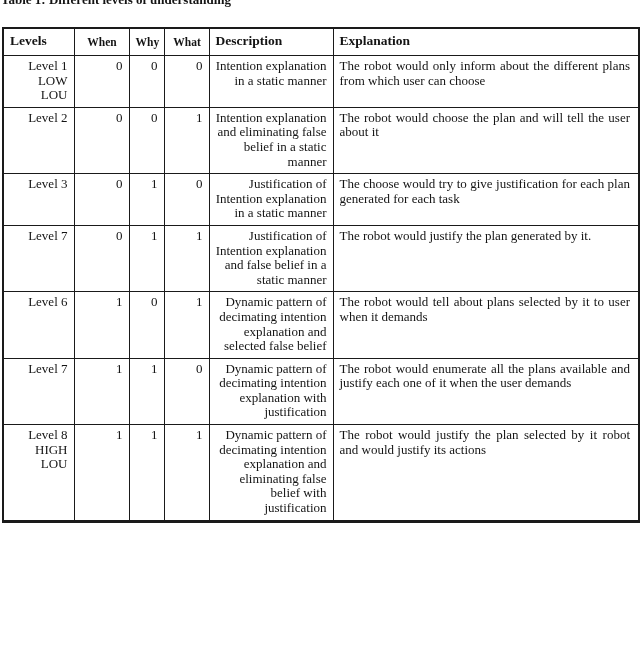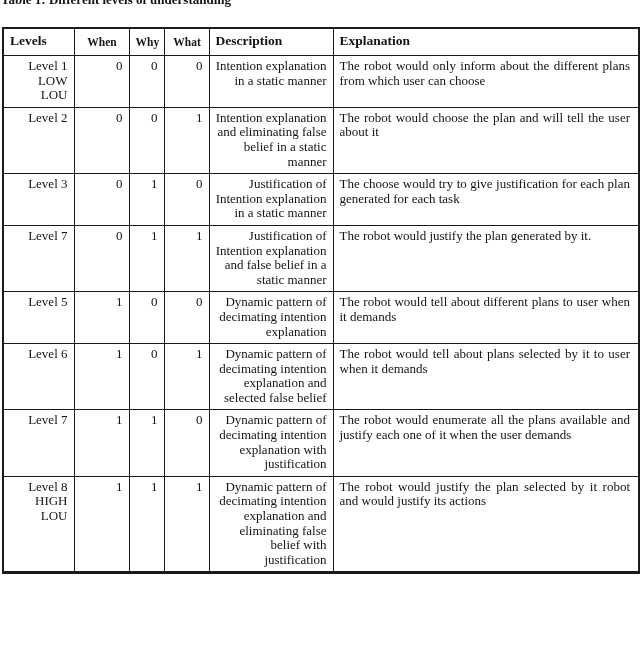--- a/index.html
+++ b/index.html
@@ -136,31 +136,20 @@
           <div>Level 7</div>
           <div class="lvl-sub"></div>
         </td>
         <td>0</td>
         <td>1</td>
         <td>1</td>
         <td>Justification of Intention explanation and false belief in a static manner</td>
         <td class="expl">The robot would justify the plan generated by it.</td>
       </tr>
 
-      <tr>
-        <td>
-          <div>Level 5</div>
-          <div class="lvl-sub"></div>
-        </td>
-        <td>1</td>
-        <td>0</td>
-        <td>0</td>
-        <td>Dynamic pattern of decimating intention explanation</td>
-        <td class="expl">The robot would tell about different plans to user when it demands</td>
-      </tr>
 
       <tr>
         <td>
           <div>Level 6</div>
           <div class="lvl-sub"></div>
         </td>
         <td>1</td>
         <td>0</td>
         <td>1</td>
         <td>Dynamic pattern of decimating intention explanation and selected false belief</td>

